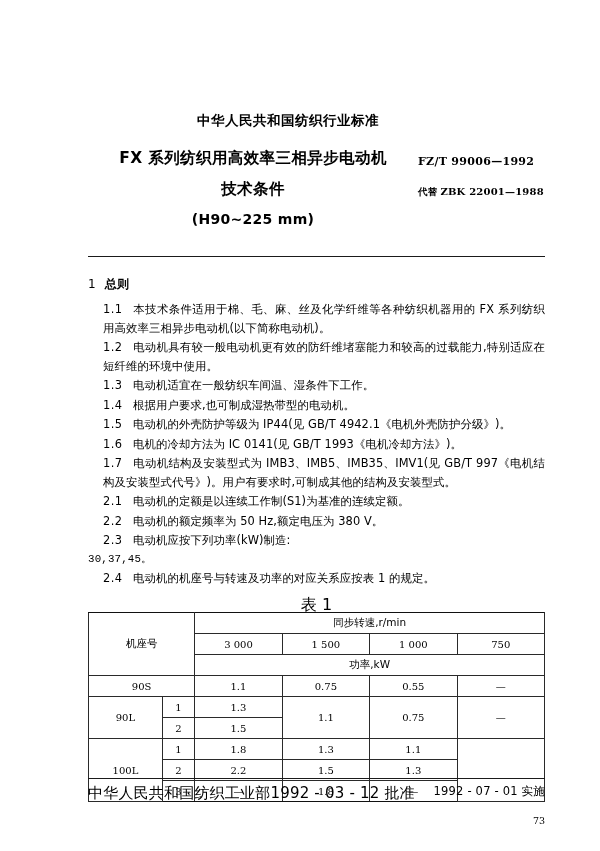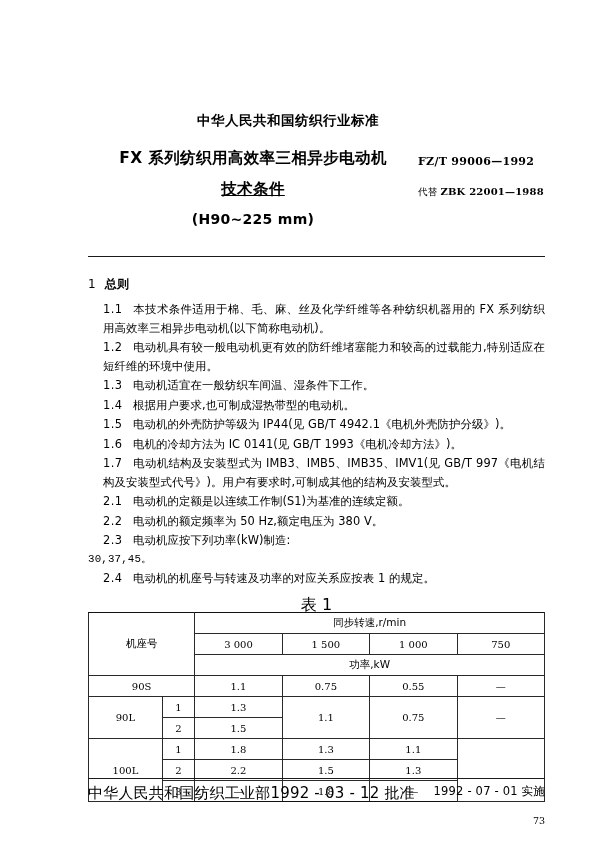--- a/index.html
+++ b/index.html
@@ -46,21 +46,20 @@
     font-size: 15.5px;
     font-weight: bold;
     letter-spacing: 0.4px;
     line-height: 1.05;
   }
   .title-sub {
     font-size: 15.5px;
     font-weight: bold;
     letter-spacing: 0.4px;
     margin-top: 13px;
-    text-decoration: underline;
   }
   .title-dim {
     font-size: 14px;
     font-weight: bold;
     margin-top: 11px;
     letter-spacing: 0.3px;
   }
 
   .std-no {
     position: absolute;
@@ -76,21 +75,21 @@
     position: absolute;
     left: 418px;
     top: 174px;
     font-size: 9px;
     font-family: "DejaVu Serif", "Liberation Serif", serif;
     letter-spacing: 0.2px;
     white-space: nowrap;
   }
   .std-replaces .rp-label {
     font-size: 9.5px;
-    font-weight: normal;
+    font-weight: bold;
   }
   .std-replaces .rp-code {
     font-weight: bold;
     font-size: 10px;
   }
 
   
   .rule-top {
     position: absolute;
     left: 88px;

